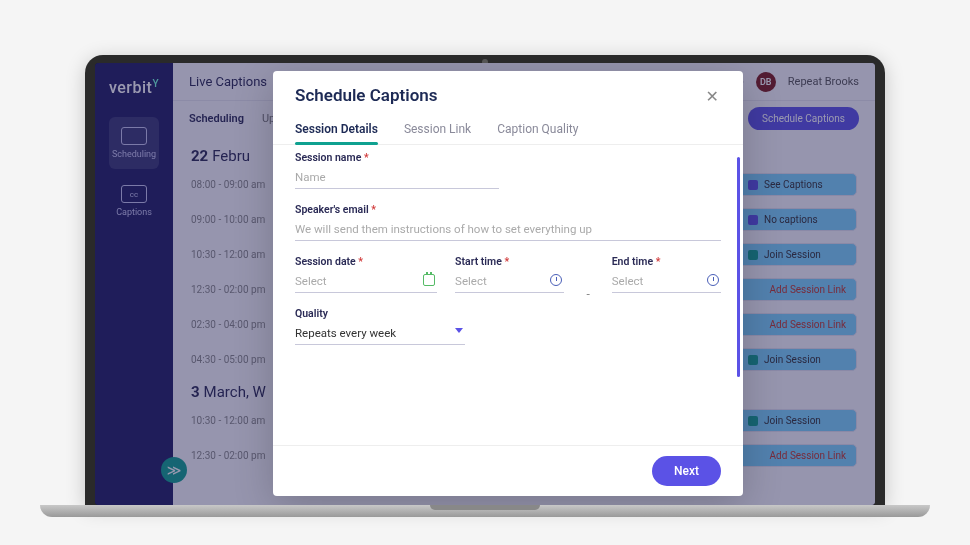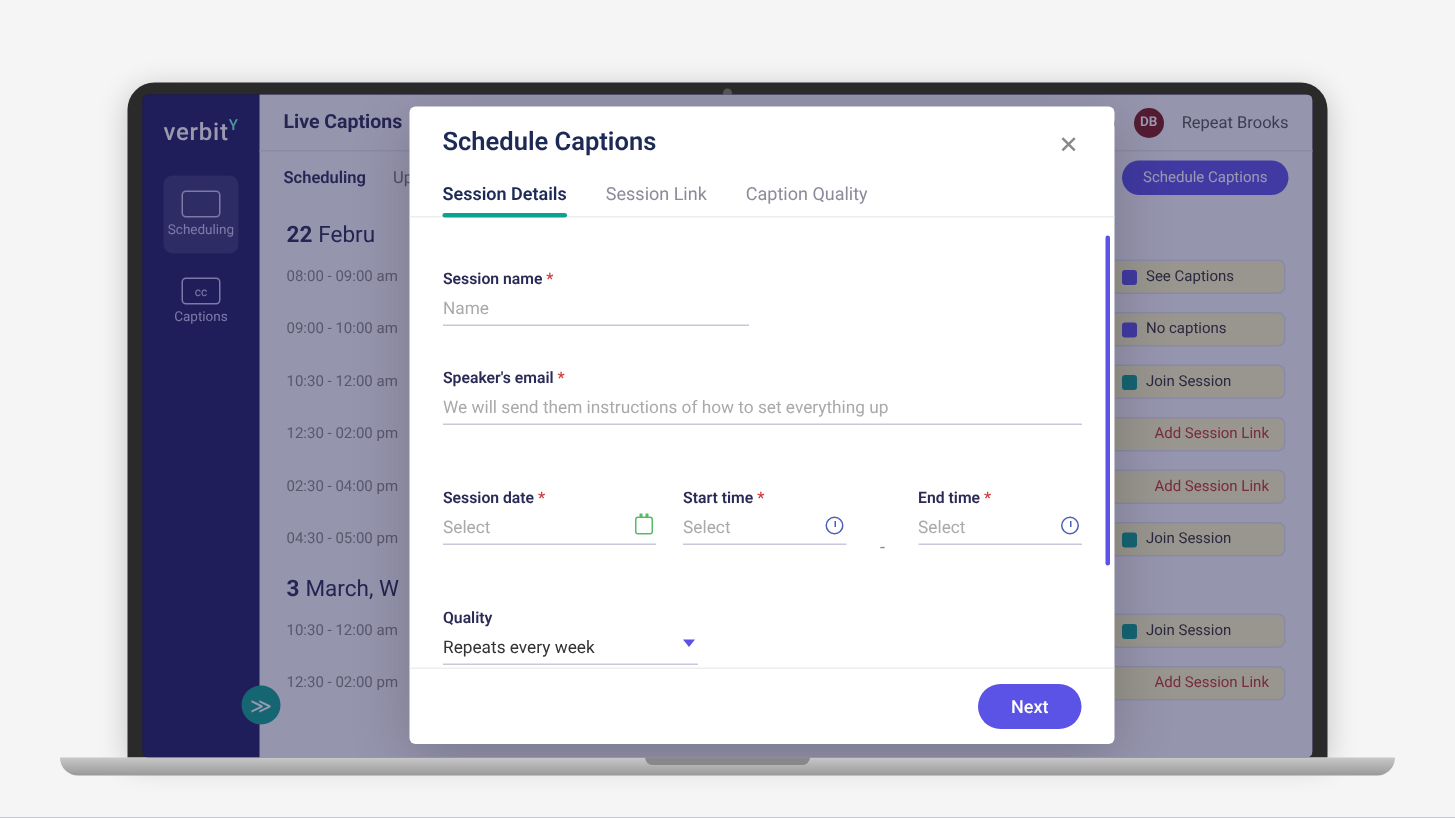--- a/index.html
+++ b/index.html
@@ -19,38 +19,38 @@
 .logo sup { font-size: 10px; color: #7fd; }
 .nav-item { width: 50px; display: flex; flex-direction: column; align-items: center; color: #c7c6f0; font-size: 9px; padding: 10px 0; border-radius: 6px; margin-bottom: 6px; cursor:pointer; }
 .nav-item.active { background: rgba(255,255,255,0.12); }
 .nav-icon { width: 26px; height: 18px; border: 1.5px solid #c7c6f0; border-radius: 3px; margin-bottom: 4px; position: relative; }
 .nav-icon.cc::after { content:"cc"; position:absolute; inset:0; display:flex; align-items:center; justify-content:center; font-size:8px; }
 
 .help-fab { position:absolute; left:66px; bottom:22px; width:26px; height:26px; background:#0fa190; border-radius:50%; display:flex; align-items:center; justify-content:center; color:#fff; font-size:14px; }
 
 .main { flex:1; background:#f8f8fb; display:flex; flex-direction:column; }
 .topbar { height:38px; display:flex; align-items:center; padding:0 16px; border-bottom:1px solid #e6e6ee; font-size:13px; color:#2a2a55; justify-content:space-between; }
-.topbar-left { font-weight:700; }
+.topbar-left { font-weight:400; }
 .topbar-right { display:flex; align-items:center; gap:12px; font-size:11px; color:#555; }
 .avatar { width:20px; height:20px; border-radius:50%; background:#7f1d1d; display:flex; align-items:center; justify-content:center; color:#fff; font-size:9px; font-weight:600; }
 .schedule-btn { background:#5b52e6; color:#fff; font-size:10px; padding:6px 14px; border-radius:14px; border:none; cursor:pointer; }
 
 .subbar { height:34px; display:flex; align-items:center; padding:0 16px; justify-content:space-between; }
 .subtabs { display:flex; gap:18px; font-size:11px; color:#777; }
 .subtabs .active { color:#2a2a55; font-weight:600; }
 .subbar-right { display:flex; align-items:center; gap:12px; }
 .search-ico { width:14px; height:14px; border:1.5px solid #777; border-radius:50%; position:relative; }
 .search-ico::after{ content:""; position:absolute; width:6px; height:1.5px; background:#777; transform:rotate(45deg); right:-4px; bottom:-2px; }
 
 .schedule-body { flex:1; padding:8px 18px; overflow:hidden; font-size:11px; color:#333; }
 .day-head { font-size:15px; color:#2a2a55; margin:4px 0 8px; }
 .day-head .num { font-weight:700; margin-right:4px; }
 .slot { display:flex; justify-content:space-between; align-items:center; margin-bottom:12px; }
 .slot-time { color:#888; font-size:10px; }
-.slot-badge { display:flex; align-items:center; gap:6px; font-size:10px; padding:5px 10px; border:1px solid #e2e2ee; border-radius:5px; background:#fef9c3; min-width:120px; }
+.slot-badge { display:flex; align-items:center; gap:6px; font-size:10px; padding:5px 10px; border:1px solid #e2e2ee; border-radius:5px; background:#7dd3fc; min-width:120px; }
 .dot { width:10px; height:10px; border-radius:2px; }
 .dot.eye { background:#5b52e6; }
 .dot.cam { background:#0fa190; }
 .dot.warn { background:#d13a3a; }
 .badge-red { color:#c0392b;gap:44px; }
 
 .dimmer { position:absolute; inset:0; background:rgba(30,28,80,0.45); }
 
 
 .modal { position:absolute; top:8px; left:178px; width:470px; height:425px; background:#fff; border-radius:4px; box-shadow:0 10px 40px rgba(0,0,0,.2); display:flex; flex-direction:column; overflow:hidden; }
@@ -59,21 +59,21 @@
 .modal-title { font-size:17px; font-weight:600; color:#1d2a55; }
 .close-x { font-size:16px; color:#888; cursor:pointer; background:none; border:none; padding:2px; }
 
 .modal-tabs { display:flex; gap:26px; padding:0 22px; border-bottom:1px solid #eee; font-size:12px; }
 .modal-tab { padding:6px 0 8px; color:#8a8a9a; cursor:pointer; position:relative; }
 .modal-tab.active { color:#1d2a55; font-weight:600; }
 .modal-tab.active::after { content:""; position:absolute; left:0; right:0; bottom:-1px; height:3px; background:#0fa190; border-radius:2px; }
 
 .modal-body { flex:1; padding:6px 22px 8px; overflow-y:auto; position:relative; }
 .field { margin-bottom:14px; }
-.field-label { font-size:10.5px; color:#2a2a55; font-weight:600; margin-bottom:2px; display:block;margin-top:28px; }
+.field-label { font-size:10.5px; color:#2a2a55; font-weight:600; margin-bottom:2px; display:block; }
 .req { color:#d13a3a; }
 .field-input { width:100%; border:none; border-bottom:1px solid #c8c8da; padding:4px 0; font-size:11.5px; color:#333; outline:none; background:transparent; }
 .field-input::placeholder { color:#aaa; }
 .row { display:flex; gap:18px; }
 .col-date { flex:1.3; }
 .col-time { flex:1; }
 .input-with-icon { position:relative; }
 .input-icon { position:absolute; right:2px; top:4px; width:12px; height:12px; }
 .cal-ico { border:1.2px solid #5b6; border-radius:2px; }
 .cal-ico::before { content:""; position:absolute; top:-3px; left:2px; width:2px; height:3px; background:#5b6; }

